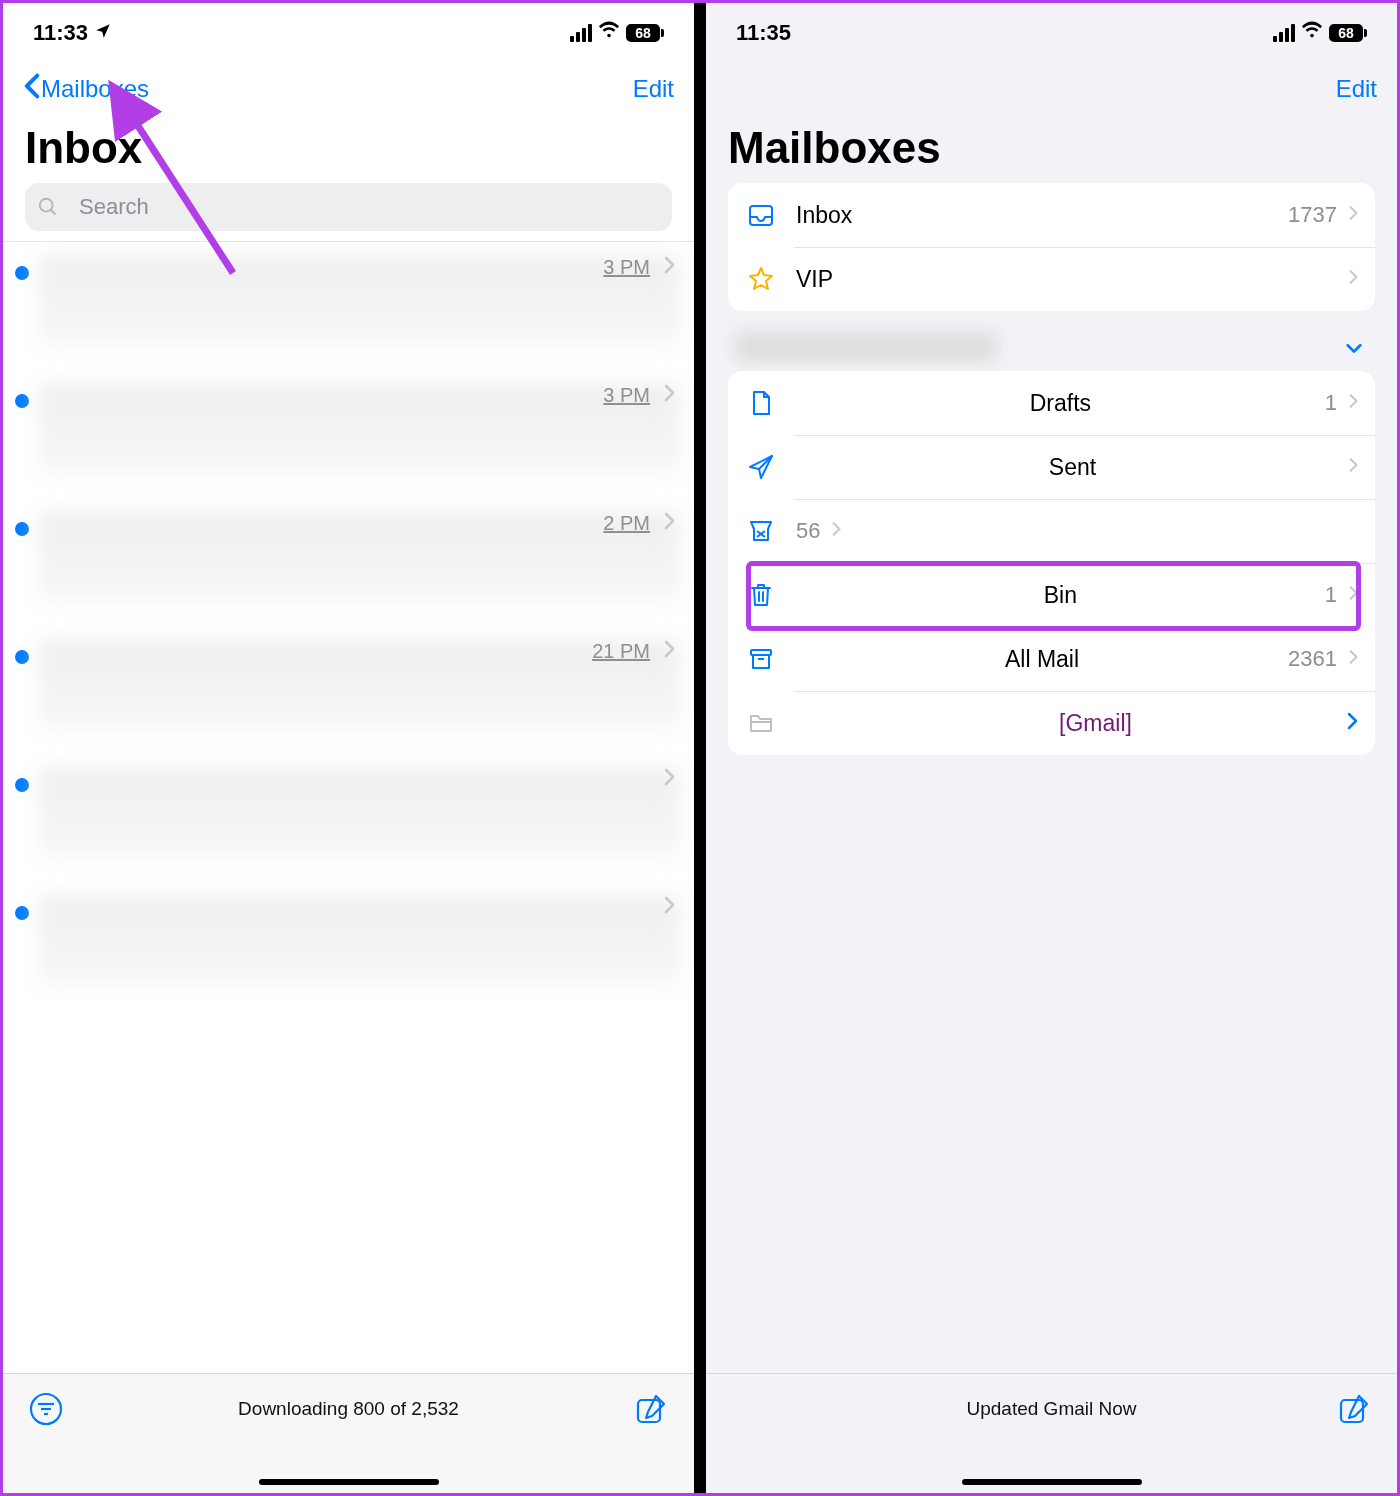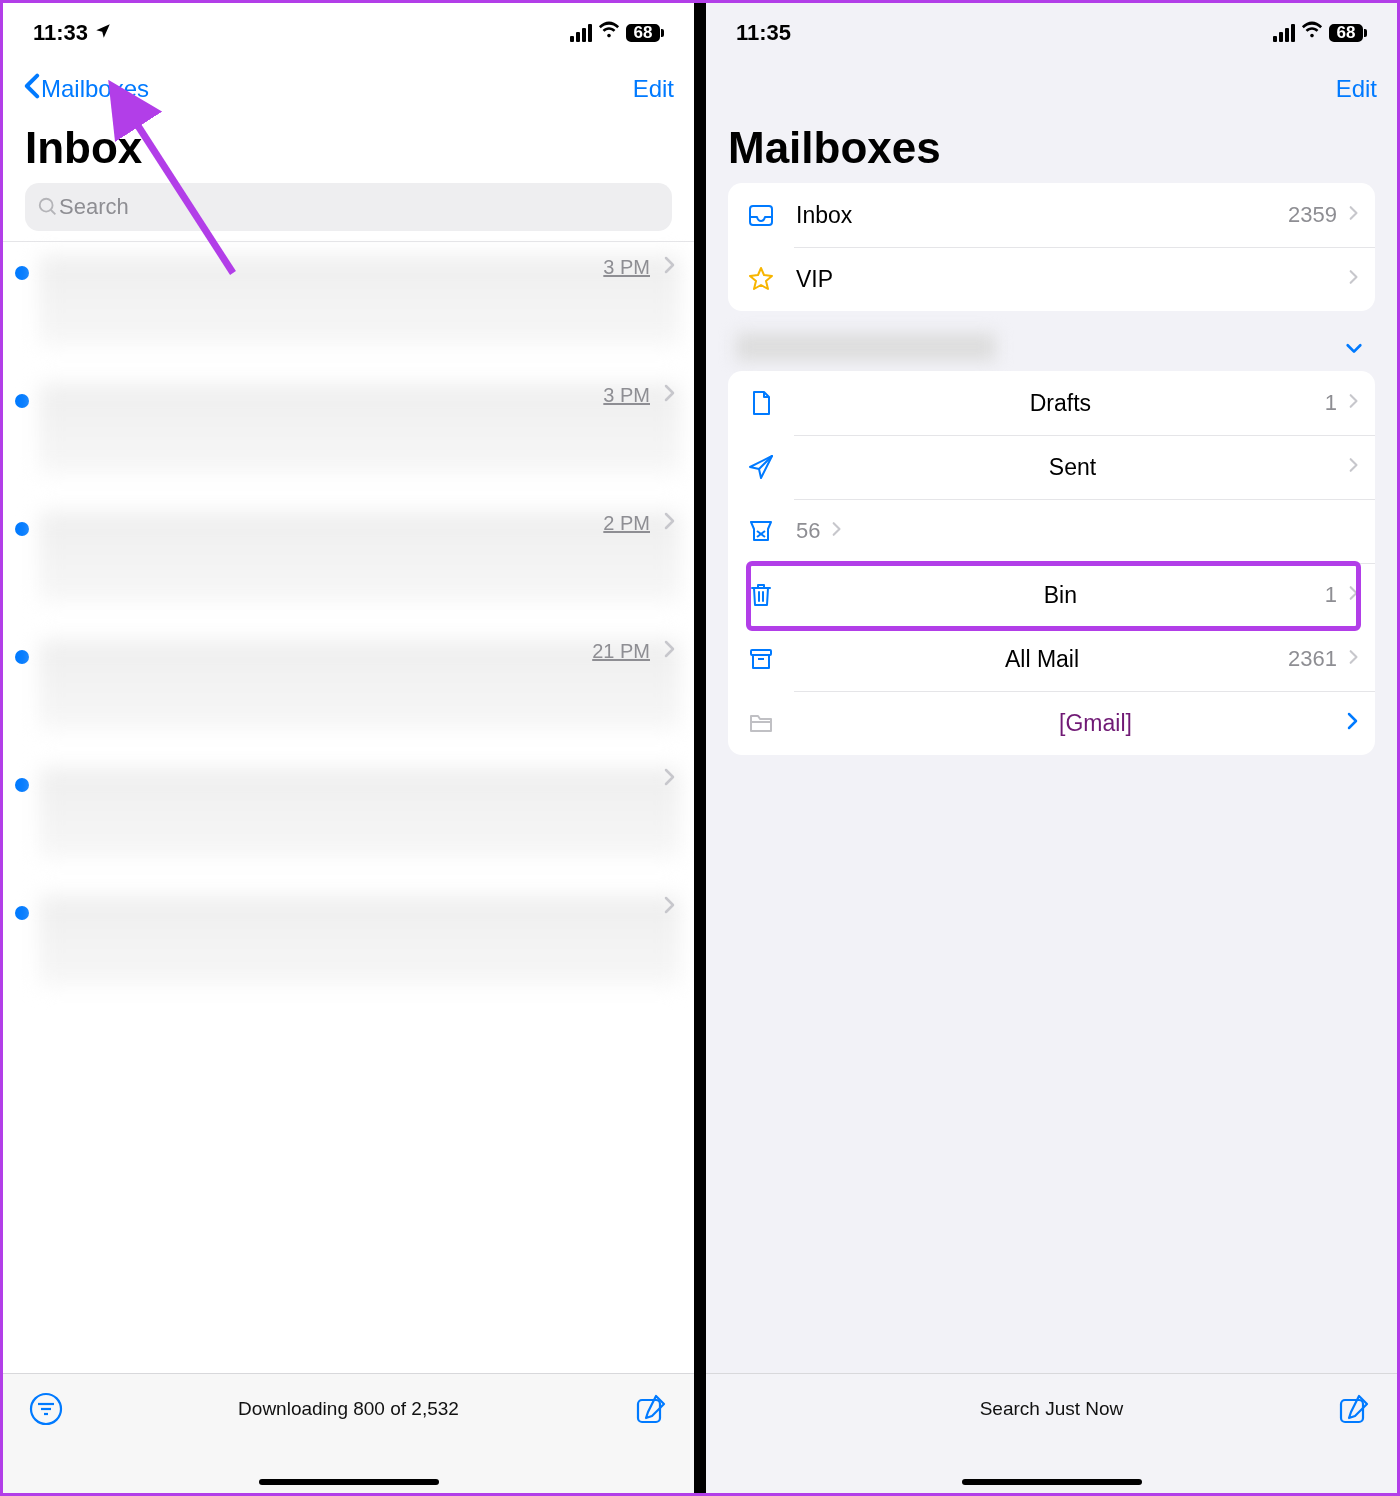--- a/index.html
+++ b/index.html
@@ -35,21 +35,21 @@
     font-weight: 600;
     font-size: 22px;
   }
   .status-left { display: flex; align-items: center; gap: 6px; }
   .status-right { display: flex; align-items: center; gap: 6px; }
   .signal-bars { display:inline-flex; align-items:flex-end; gap:2px; }
   .signal-bars span { width:4px; background:#000; display:inline-block; border-radius:1px;}
   .b1{height:6px}.b2{height:10px}.b3{height:14px}.b4{height:18px}
   .wifi-icon svg { width:22px; height:22px; }
   .battery { display:inline-flex; align-items:center; }
-  .battery-body { width:34px; height:18px; border:2px solid #000; border-radius:5px; position:relative; display:flex; align-items:center; justify-content:center; font-size:17px; font-weight:700; background:#000; color:#fff;}
+  .battery-body { width:34px; height:18px; border:2px solid #000; border-radius:5px; position:relative; display:flex; align-items:center; justify-content:center; font-size:14px; font-weight:700; background:#000; color:#fff;}
   .battery-tip { width:3px; height:8px; background:#000; border-radius:0 2px 2px 0; margin-left:1px;}
   .loc-icon svg{width:18px;height:18px;}
 
   
   .navbar {
     height: 52px;
     display:flex;
     align-items:center;
     justify-content:space-between;
     padding: 0 20px;
@@ -70,21 +70,21 @@
   .search-wrap { padding: 0 22px 10px; }
   .search {
     background:#eeeef0;
     border-radius:14px;
     height:48px;
     display:flex;
     align-items:center;
     padding:0 12px;
     color:#8e8e93;
     font-size:22px;
-    gap:0;
+    gap:20px;
   }
   .search svg{width:22px;height:22px;opacity:.6}
 
   
   .inbox-list { border-top:1px solid #e5e5e8; }
   .mail-row {
     display:flex;
     padding: 14px 14px 14px 6px;
     position:relative;
     min-height:128px;
@@ -369,21 +369,21 @@
 
     <div class="card" id="top-card">
         <div class="mb-row">
       <span class="mb-icon">
             <svg viewBox="0 0 28 28" fill="none" stroke="#007aff" stroke-width="2" stroke-linejoin="round">
               <path d="M3 16 L3 8 Q3 5 6 5 L22 5 Q25 5 25 8 L25 16"></path>
               <path d="M3 16 L10 16 Q11 20 14 20 Q17 20 18 16 L25 16 L25 21 Q25 24 22 24 L6 24 Q3 24 3 21 Z"></path>
             </svg>
           </span>
       <span class="mb-label ">Inbox</span>
-      <span class="mb-count">2359</span>
+      <span class="mb-count">1737</span>
       <span class="mb-chev"><svg viewBox="0 0 12 18" fill="none" stroke="#c7c7cc" stroke-width="2.5" stroke-linecap="round" stroke-linejoin="round">
               <polyline points="2,2 9,9 2,16"></polyline>
             </svg></span>
         </div>
         <div class="mb-row">
       <span class="mb-icon">
             <svg viewBox="0 0 28 28" fill="none" stroke="#f7b500" stroke-width="2" stroke-linejoin="round">
               <path d="M14 3 L17 10 L25 11 L19 16 L21 24 L14 20 L7 24 L9 16 L3 11 L11 10 Z"></path>
             </svg>
           </span>
@@ -485,21 +485,21 @@
       <span class="mb-label muted">[Gmail]</span>
 
       <span class="mb-chev blue"><svg viewBox="0 0 12 18" fill="none" stroke="#007aff" stroke-width="2.5" stroke-linecap="round" stroke-linejoin="round">
               <polyline points="2,2 9,9 2,16"></polyline>
             </svg></span>
         </div>
       </div>
 
     <div class="toolbar" style="background:rgba(242,242,247,.96);">
       <span style="width:34px;"></span>
-      <div class="center">Search Just Now</div>
+      <div class="center">Updated Gmail Now</div>
       <span class="compose-btn">
         <svg viewBox="0 0 34 34" fill="none" stroke="#007aff" stroke-width="2.2" stroke-linecap="round" stroke-linejoin="round">
             <rect x="4" y="8" width="22" height="22" rx="4"></rect>
             <path d="M22 4 L30 12 L18 24 L12 26 L14 20 Z"></path>
           </svg>
       </span>
       <div class="home-indicator"></div>
     </div>
   </div>
 </div>

